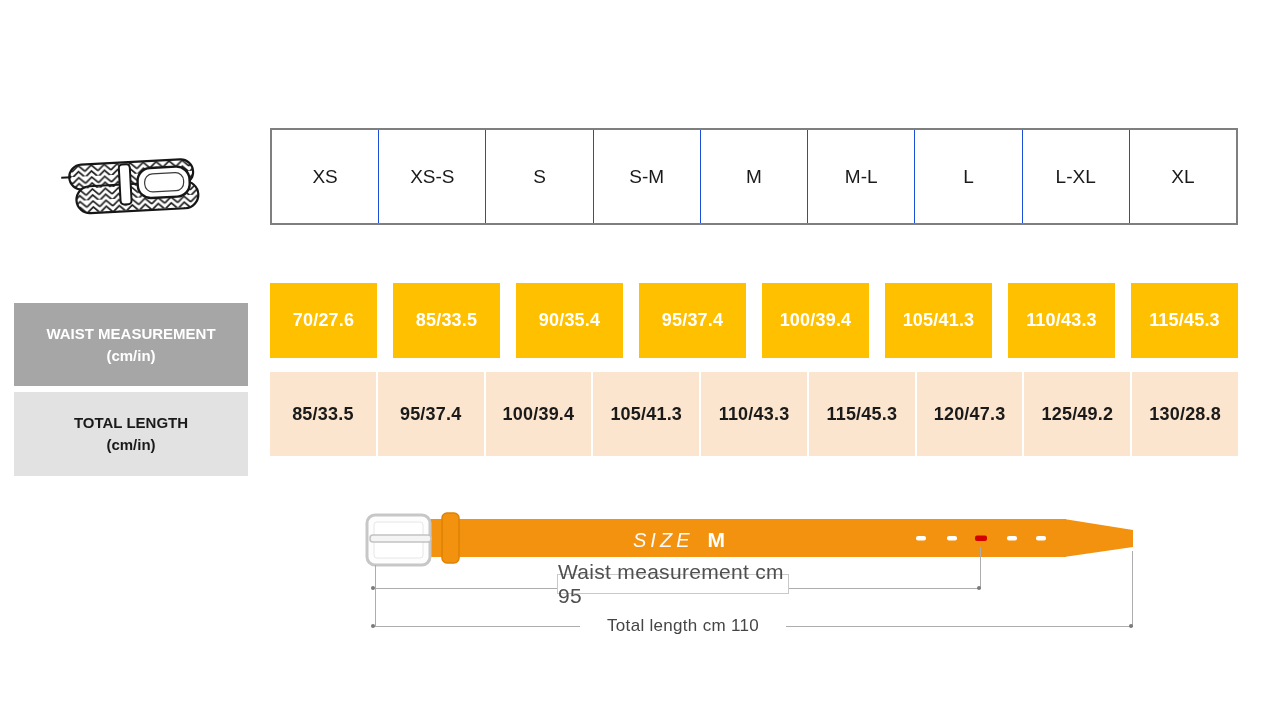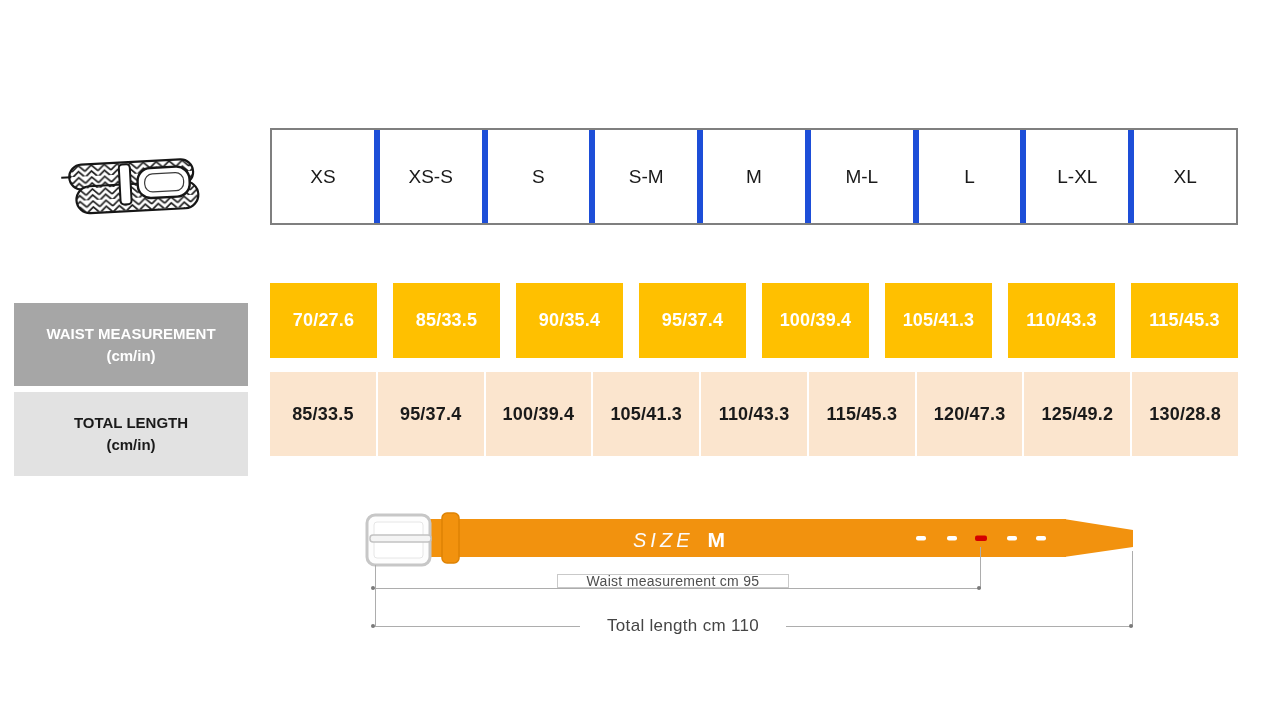--- a/index.html
+++ b/index.html
@@ -9,21 +9,21 @@
   }
 
   
   .header-row {
     position:absolute; left:270px; top:128px; width:968px; height:97px;
     display:flex; box-sizing:border-box; background:#fff;
     border:2px solid #7F7F7F;
   }
   .header-cell {
     flex:1; display:flex; align-items:center; justify-content:center;
-    font-size:19px; color:#1a1a1a; border-left:6px solid #1d4ed8;
+    font-size:19px; color:#1a1a1a; border-left:1px solid #1d4ed8;
   }
   .header-cell:first-child { border-left:none; }
 
   
   .row-label {
     position:absolute; left:14px; width:234px;
     display:flex; flex-direction:column; align-items:center; justify-content:center;
     font-weight:bold; font-size:15px; line-height:1.45; text-align:center;margin-top:20px;
   }
   .row-label.waist  { top:283px; height:83px; background:#A6A6A6; color:#ffffff; }
@@ -52,24 +52,24 @@
     display:flex; align-items:center; justify-content:center; gap:14px;
   }
   .size-word  { font-size:20px; color:#FBFBFB; letter-spacing:4px; font-weight:400;font-style:italic; }
   .size-value { font-size:21px; color:#ffffff; font-weight:bold; }
 
   .guide { position:absolute; background:#ADADAD; }
   .guide.v { width:1px; }
   .guide.h { height:1px; }
 
   .waist-box {
-    position:absolute; left:557px; top:574px; width:232px; height:14px;
+    position:absolute; left:557px; top:574px; width:232px; height:20px;
     background:#ffffff; border:1px solid #C9C9C9; box-sizing:border-box;
     display:flex; align-items:center; justify-content:center;
-    font-size:14px; color:#4F4F4F; letter-spacing:0.3px;
+    font-size:21px; color:#4F4F4F; letter-spacing:0.3px;
   }
   .total-label {
     position:absolute; left:580px; top:613px; width:206px; height:25px;
     background:#ffffff; display:flex; align-items:center; justify-content:center;
     font-size:17px; color:#454545; letter-spacing:0.3px;
   }
   .dot {
     position:absolute; width:4px; height:4px; border-radius:50%; background:#7A7A7A;
   }
 </style>

